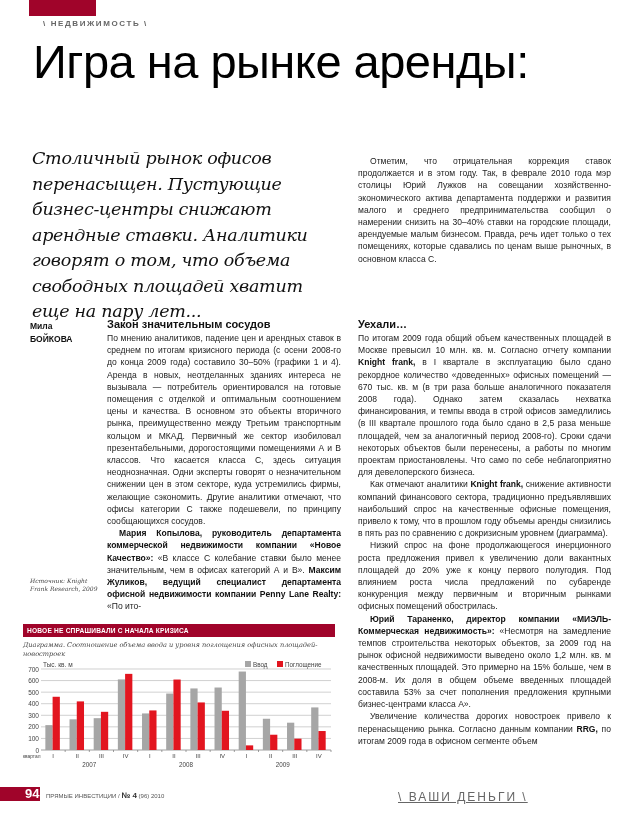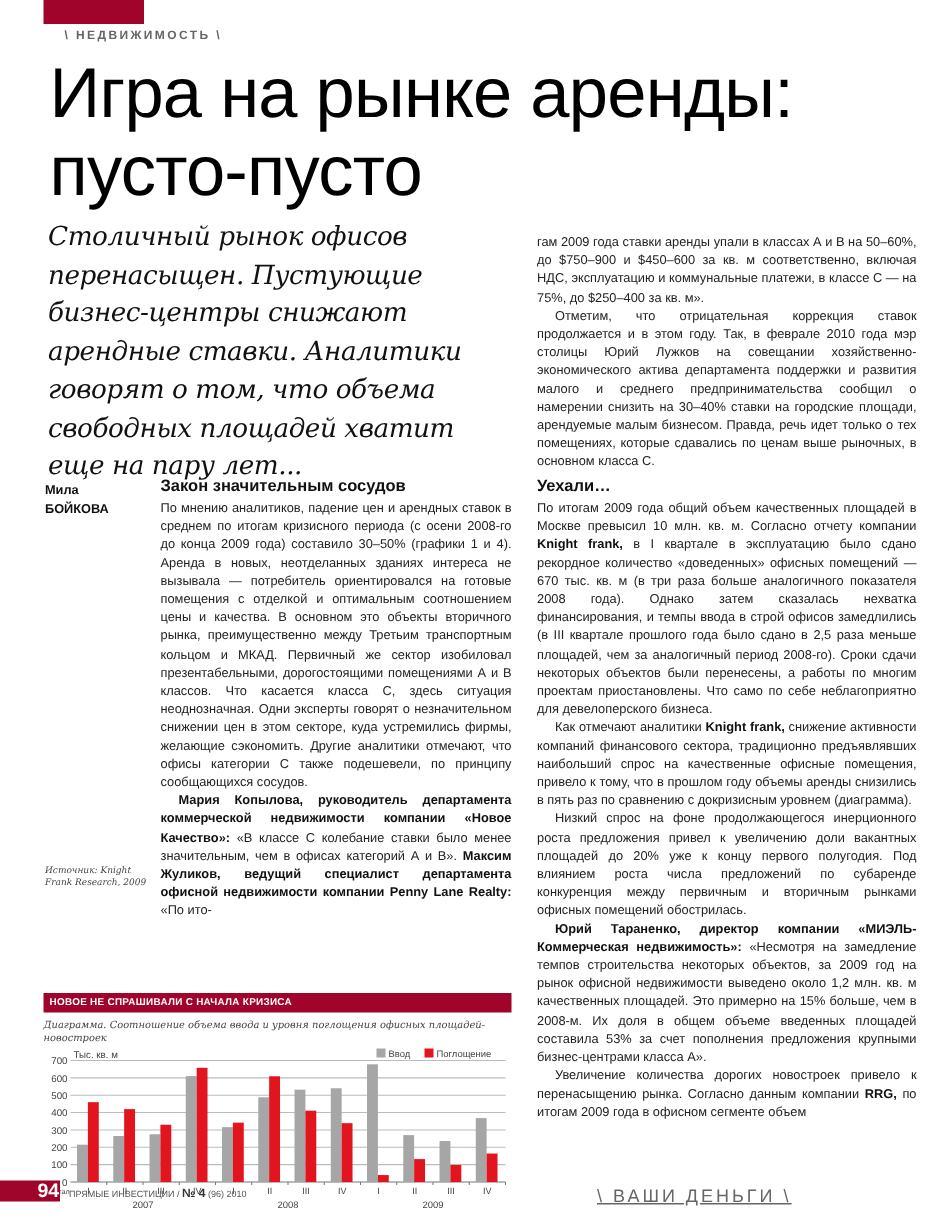--- a/index.html
+++ b/index.html
@@ -10,44 +10,42 @@
   .lead { position:absolute; left:32px; top:146px; width:300px; font-family:"DejaVu Serif", serif; font-style:italic; font-size:17.5px; line-height:25.5px; color:#111; letter-spacing:-0.3px; }
   .body-text { font-size:8.55px; line-height:12.2px; color:#222; text-align:justify; }
   .body-text p { margin:0; text-indent:12px; }
   .body-text p.noindent { text-indent:0; }
   .col-right-top { position:absolute; left:358px; top:155px; width:253px; }
   .author { position:absolute; left:30px; top:320px; font-size:8.5px; font-weight:bold; line-height:13px; color:#111; }
   .col-mid { position:absolute; left:107px; top:318px; width:234px; }
   .subhead { font-size:11px; font-weight:bold; color:#111; margin:0 0 1px 0; line-height:13px; }
   .col-right2 { position:absolute; left:358px; top:318px; width:253px; }
   .source-note { position:absolute; left:30px; top:577px; width:70px; font-family:"DejaVu Serif", serif; font-style:italic; font-size:6px; line-height:8px; color:#444; }
-  .chart-box { position:absolute; left:29px; top:624px; width:312px; height:152px;margin-top:38px; }
+  .chart-box { position:absolute; left:23px; top:624px; width:312px; height:152px; }
   .chart-title-bar { background:#a0042a; color:#fff; font-size:6.6px; font-weight:bold; padding:2px 4px; height:9px; line-height:9px; letter-spacing:0.2px; }
   .chart-caption { font-family:"DejaVu Serif", serif; font-style:italic; font-size:6.6px; line-height:9px; color:#444; margin-top:4px; padding-left:0; }
   .footer-box { position:absolute; left:0; top:787px; width:40px; height:14px; background:#a0042a; }
   .page-num { position:absolute; left:25px; top:786px; font-size:13px; font-weight:bold; color:#fff; }
   .footer-mag { position:absolute; left:46px; top:791px; font-size:6px; color:#555; }
   .footer-mag b { color:#333; }
   .footer-section { position:absolute; left:398px; top:790px; font-size:12px; letter-spacing:2px; color:#666;text-decoration:underline; }
   b { font-weight:bold; color:#111; }
 </style>
 </head>
 <body>
 
 <div class="topbar"></div>
 <div class="rubric">\ НЕДВИЖИМОСТЬ \</div>
 <h1 class="headline" style="margin:6px;">
   <span>Игра на рынке аренды:</span><br>
-  <span>пусто-пусто</span>
 </h1>
 
 <div class="lead">Столичный рынок офисов перенасыщен. Пустующие бизнес-центры снижают арендные ставки. Аналитики говорят о том, что объема свободных площадей хватит еще на пару лет...</div>
 
 <div class="col-right-top body-text">
-  <p class="noindent">гам 2009 года ставки аренды упали в классах А и В на 50–60%, до $750–900 и $450–600 за кв. м соответственно, включая НДС, эксплуатацию и коммунальные платежи, в классе С — на 75%, до $250–400 за кв. м».</p>
   <p>Отметим, что отрицательная коррекция ставок продолжается и в этом году. Так, в феврале 2010 года мэр столицы Юрий Лужков на совещании хозяйственно-экономического актива департамента поддержки и развития малого и среднего предпринимательства сообщил о намерении снизить на 30–40% ставки на городские площади, арендуемые малым бизнесом. Правда, речь идет только о тех помещениях, которые сдавались по ценам выше рыночных, в основном класса С.</p>
 </div>
 
 <div class="author">
   <div>Мила</div>
   <div>БОЙКОВА</div>
 </div>
 
 <div class="col-mid body-text">
   <div class="subhead">Закон значительным сосудов</div>

